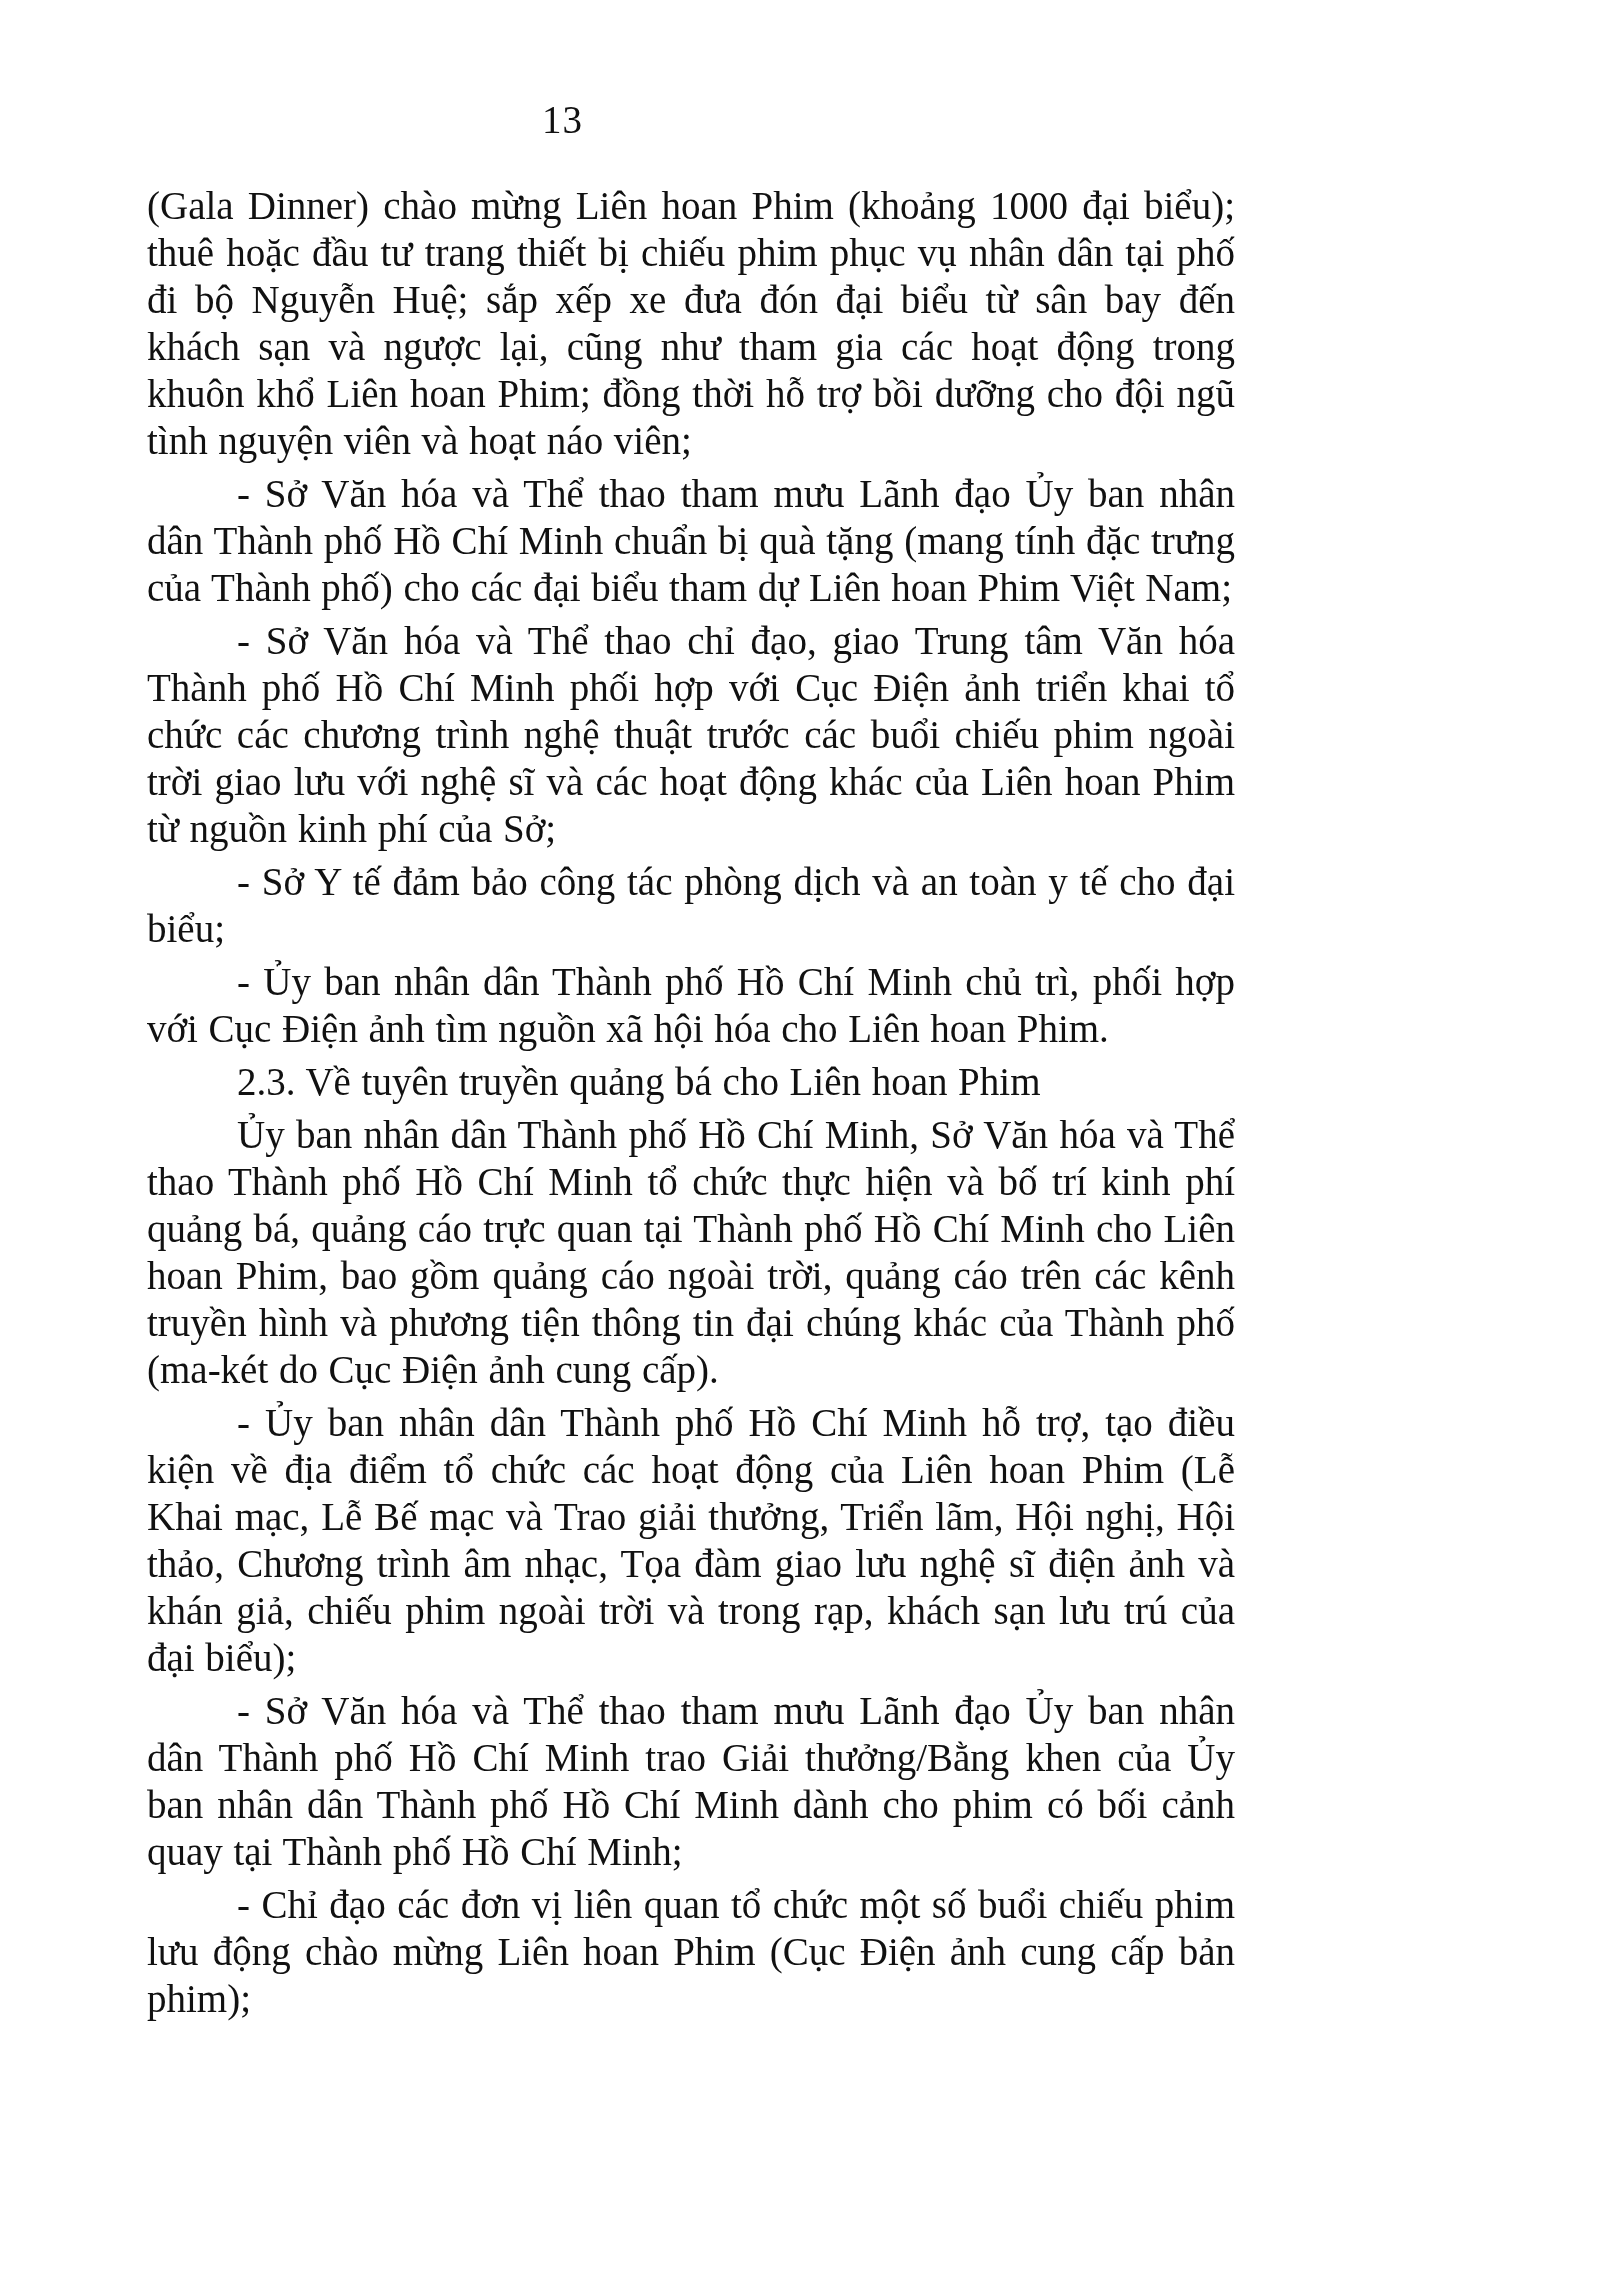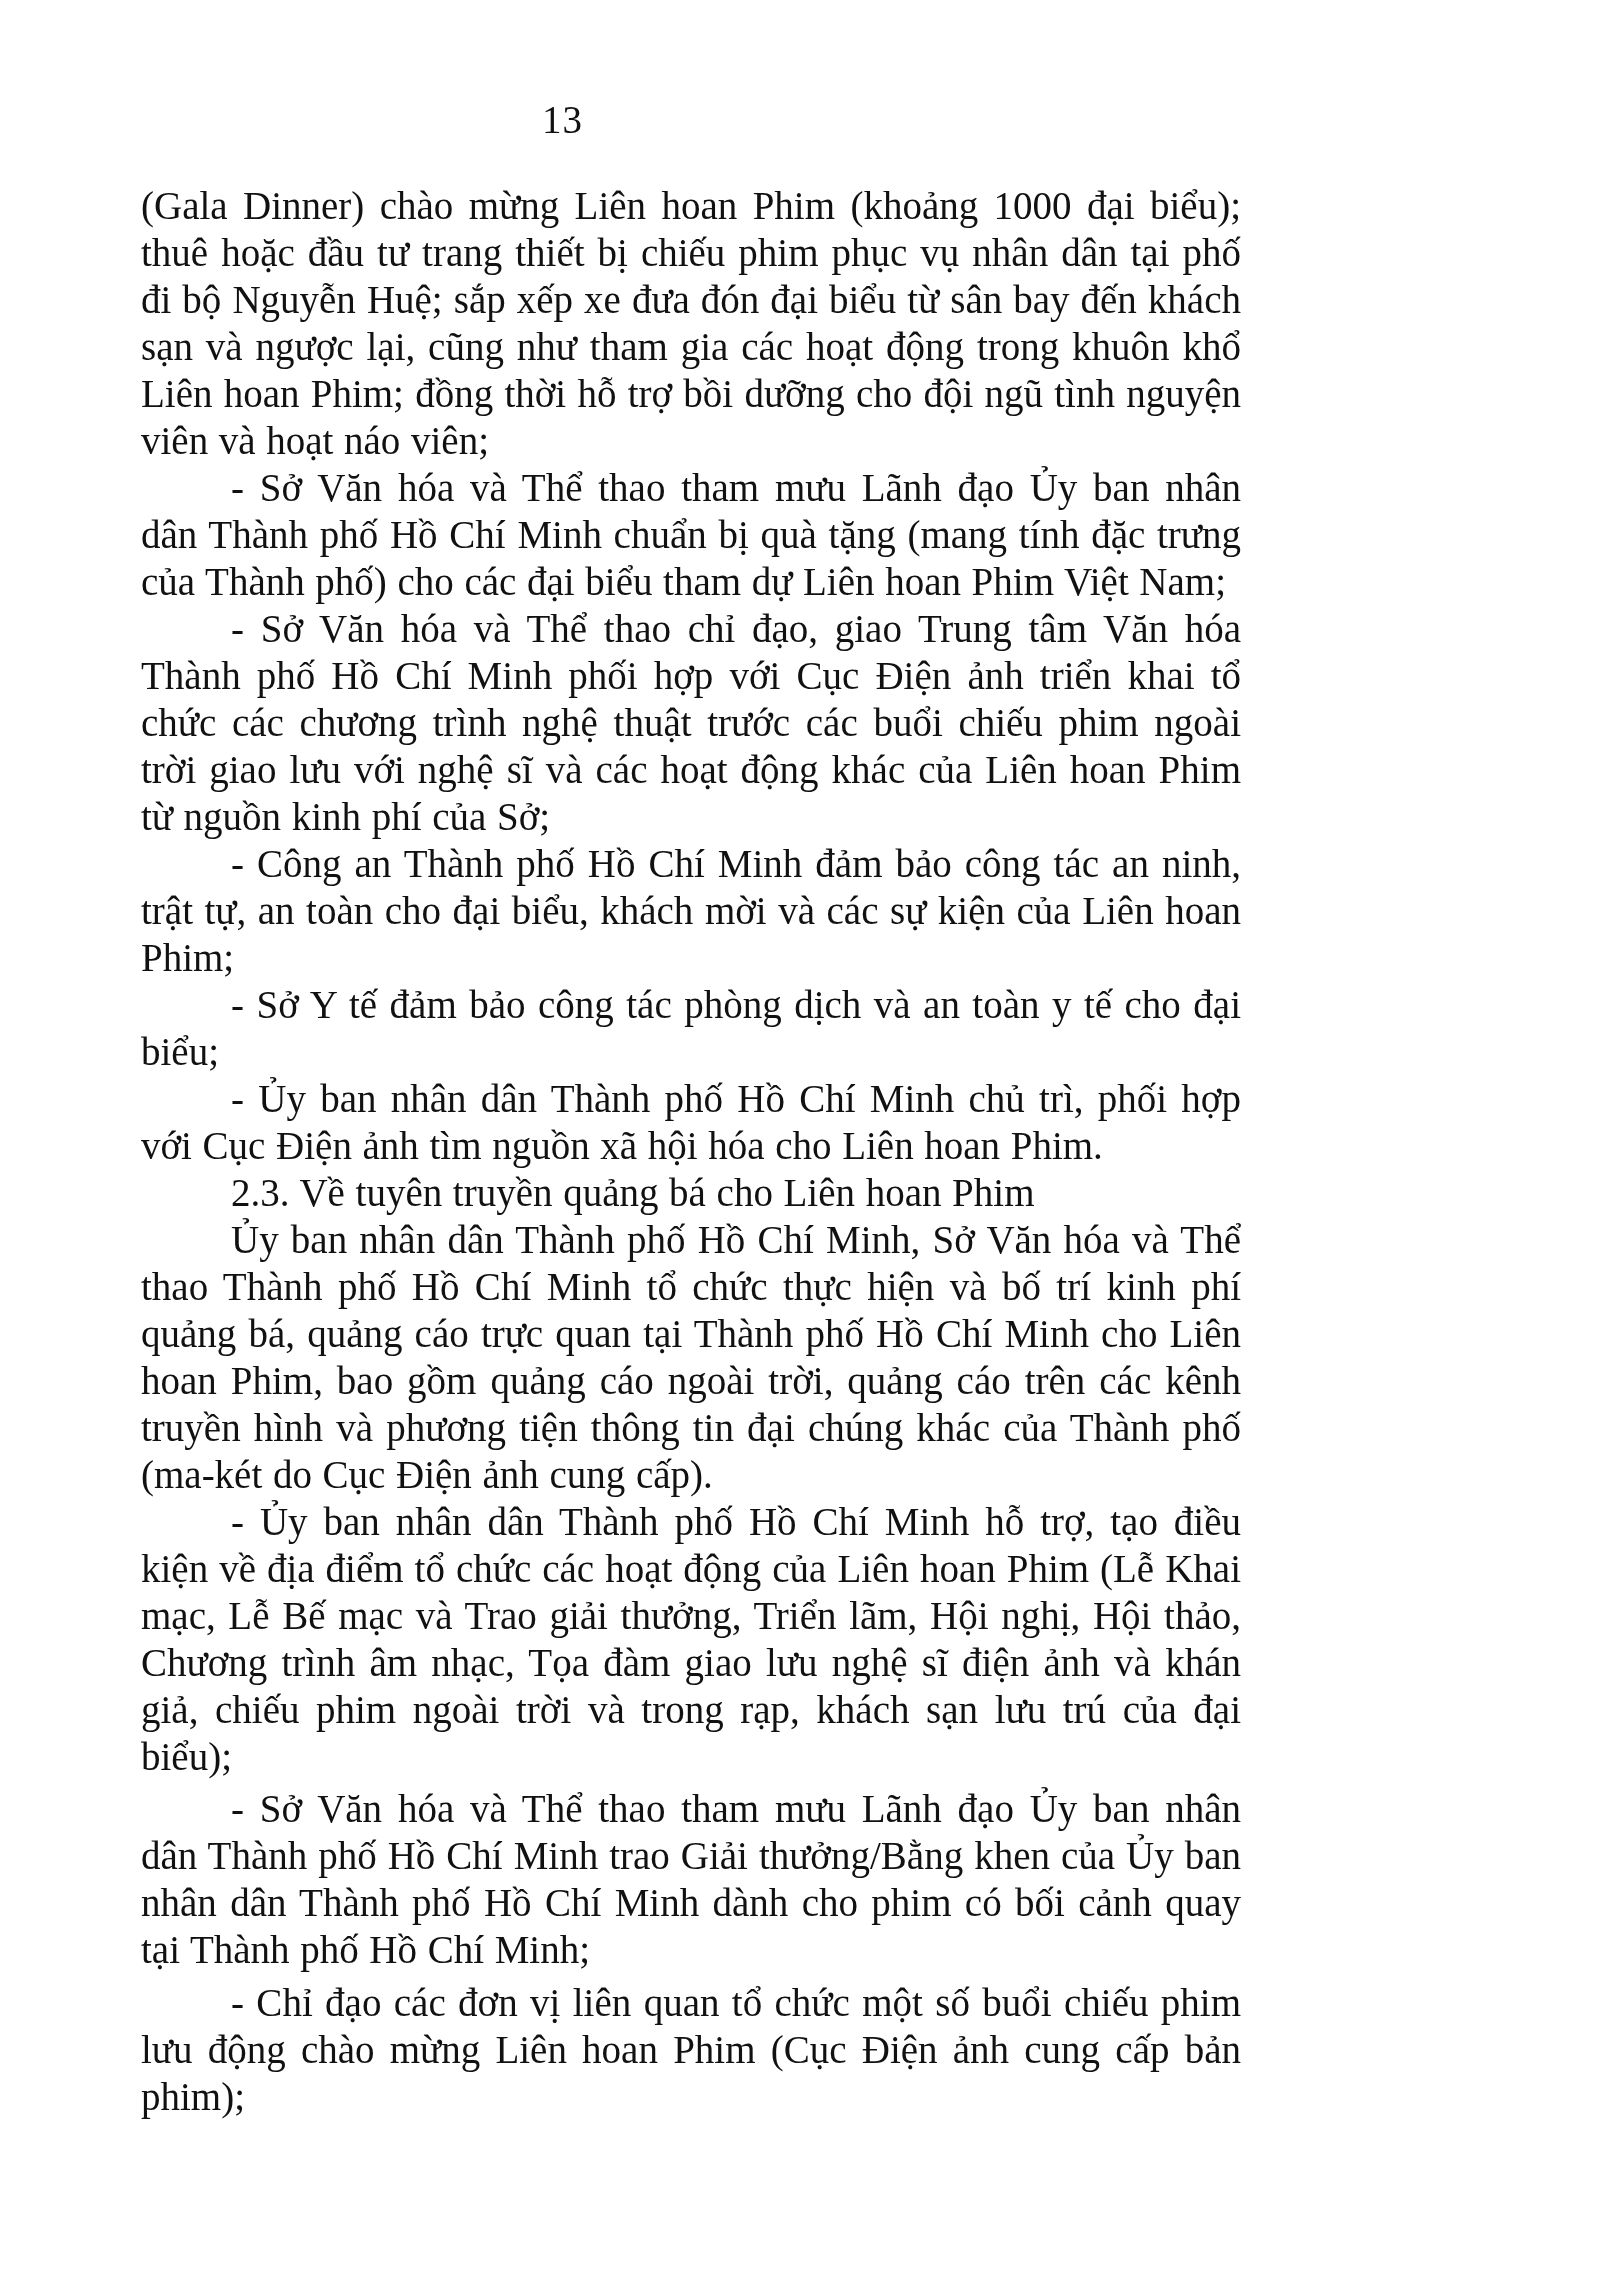--- a/index.html
+++ b/index.html
@@ -22,21 +22,21 @@
     background: #ffffff;
   }
   .page-number {
     font-size: 39px;
     line-height: 1;
     padding-left: 401px;
     margin-bottom: 43px;
     letter-spacing: 0.9px;
   }
   .content p {
-    margin: 0;
+    margin: 6px;
     font-size: 39px;
     line-height: 47px;
     text-align: justify;
     text-justify: inter-word;
     text-indent: 90px;
     word-spacing: 0.9px;
   }
   .content p.no-indent {
     text-indent: 0;
   }
@@ -54,21 +54,20 @@
 </head>
 <body>
 
 <div class="page">
   <div class="page-number">13</div>
 
   <div class="content">
     <p class="no-indent">(Gala Dinner) chào mừng Liên hoan Phim (khoảng 1000 đại biểu); thuê hoặc đầu tư trang thiết bị chiếu phim phục vụ nhân dân tại phố đi bộ Nguyễn Huệ; sắp xếp xe đưa đón đại biểu từ sân bay đến khách sạn và ngược lại, cũng như tham gia các hoạt động trong khuôn khổ Liên hoan Phim; đồng thời hỗ trợ bồi dưỡng cho đội ngũ tình nguyện viên và hoạt náo viên;</p>
     <p>- Sở Văn hóa và Thể thao tham mưu Lãnh đạo Ủy ban nhân dân Thành phố Hồ Chí Minh chuẩn bị quà tặng (mang tính đặc trưng của Thành phố) cho các đại biểu tham dự Liên hoan Phim Việt Nam;</p>
     <p>- Sở Văn hóa và Thể thao chỉ đạo, giao Trung tâm Văn hóa Thành phố Hồ Chí Minh phối hợp với Cục Điện ảnh triển khai tổ chức các chương trình nghệ thuật trước các buổi chiếu phim ngoài trời giao lưu với nghệ sĩ và các hoạt động khác của Liên hoan Phim từ nguồn kinh phí của Sở;</p>
-    <p>- Công an Thành phố Hồ Chí Minh đảm bảo công tác an ninh, trật tự, an toàn cho đại biểu, khách mời và các sự kiện của Liên hoan Phim;</p>
     <p>- Sở Y tế đảm bảo công tác phòng dịch và an toàn y tế cho đại biểu;</p>
     <p>- Ủy ban nhân dân Thành phố Hồ Chí Minh chủ trì, phối hợp với Cục Điện ảnh tìm nguồn xã hội hóa cho Liên hoan Phim.</p>
     <p class="heading">2.3. Về tuyên truyền quảng bá cho Liên hoan Phim</p>
     <p>Ủy ban nhân dân Thành phố Hồ Chí Minh, Sở Văn hóa và Thể thao Thành phố Hồ Chí Minh tổ chức thực hiện và bố trí kinh phí quảng bá, quảng cáo trực quan tại Thành phố Hồ Chí Minh cho Liên hoan Phim, bao gồm quảng cáo ngoài trời, quảng cáo trên các kênh truyền hình và phương tiện thông tin đại chúng khác của Thành phố (ma-két do Cục Điện ảnh cung cấp).</p>
     <p>- Ủy ban nhân dân Thành phố Hồ Chí Minh hỗ trợ, tạo điều kiện về địa điểm tổ chức các hoạt động của Liên hoan Phim (Lễ Khai mạc, Lễ Bế mạc và Trao giải thưởng, Triển lãm, Hội nghị, Hội thảo, Chương trình âm nhạc, Tọa đàm giao lưu nghệ sĩ điện ảnh và khán giả, chiếu phim ngoài trời và trong rạp, khách sạn lưu trú của đại biểu);</p>
     <p class="spaced">- Sở Văn hóa và Thể thao tham mưu Lãnh đạo Ủy ban nhân dân Thành phố Hồ Chí Minh trao Giải thưởng/Bằng khen của Ủy ban nhân dân Thành phố Hồ Chí Minh dành cho phim có bối cảnh quay tại Thành phố Hồ Chí Minh;</p>
     <p class="spaced">- Chỉ đạo các đơn vị liên quan tổ chức một số buổi chiếu phim lưu động chào mừng Liên hoan Phim (Cục Điện ảnh cung cấp bản phim);</p>
   </div>
 </div>
 

